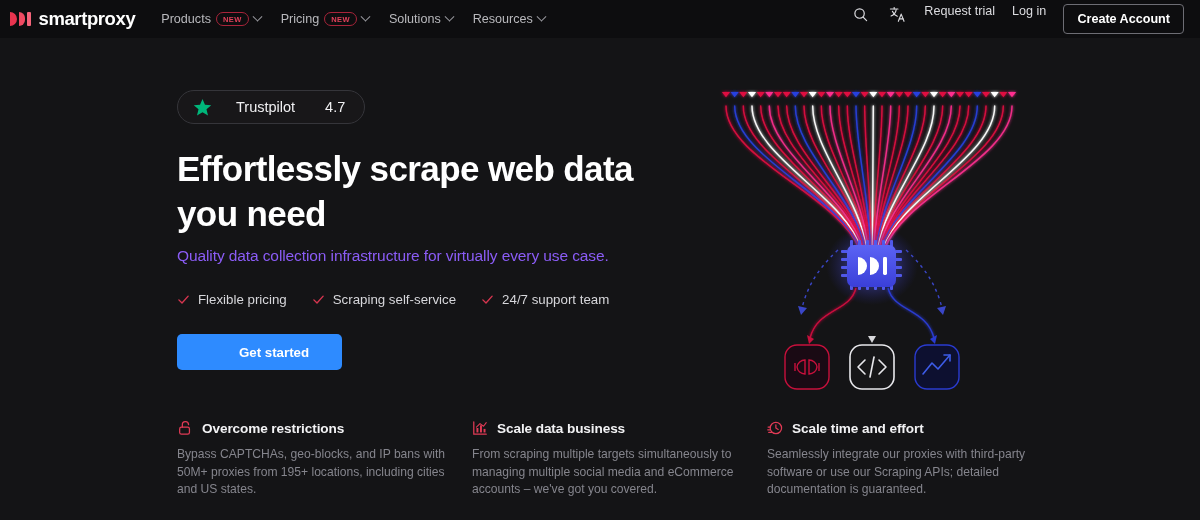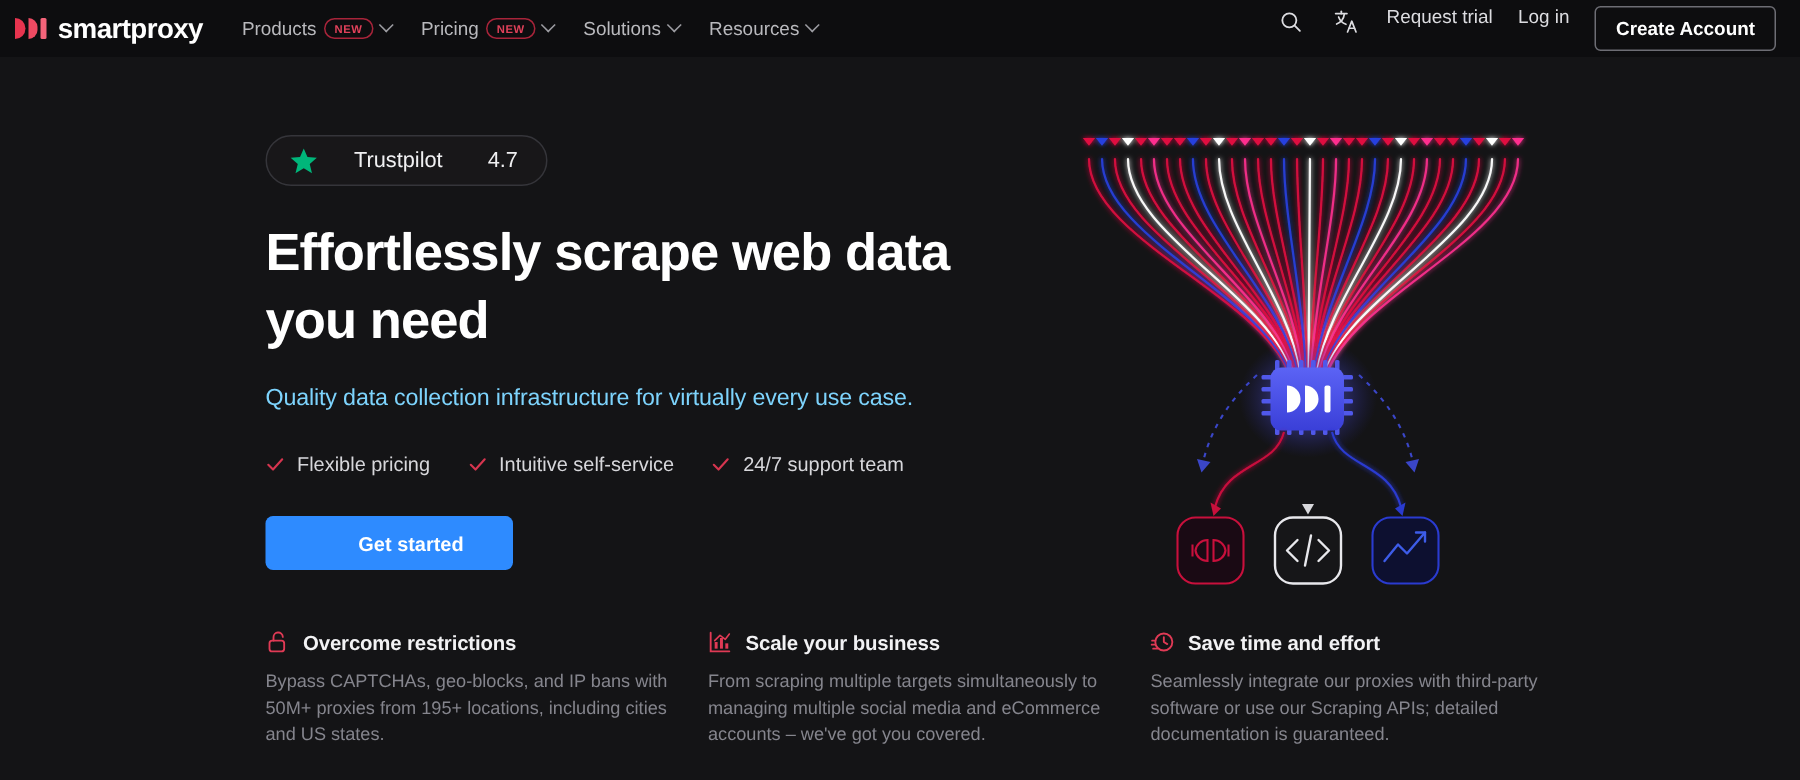--- a/index.html
+++ b/index.html
@@ -162,22 +162,22 @@
     margin-top: 22px;
     color: #ffffff;
     font-size: 35px;
     line-height: 45px;
     font-weight: bold;
     letter-spacing: -0.6px;
     max-width: 505px;
   }
 
   .subheadline {
-    margin-top: 21px;
-    color: #7dd3fc;
+    margin-top: 11px;
+    color: #8b5cf6;
     font-size: 15.5px;
     letter-spacing: -0.1px;
   }
 
   .features {
     margin-top: 27px;
     display: flex;
     align-items: center;
     gap: 25px;
   }
@@ -332,21 +332,21 @@
         <svg width="13" height="13" viewBox="0 0 14 14">
           <path d="M2 7.4 L5.4 10.8 L12 3.4" fill="none" stroke="#d6354f" stroke-width="1.5" stroke-linecap="round" stroke-linejoin="round"></path>
         </svg>
         <span>Flexible pricing</span>
       </div>
 
       <div class="feature">
         <svg width="13" height="13" viewBox="0 0 14 14">
           <path d="M2 7.4 L5.4 10.8 L12 3.4" fill="none" stroke="#d6354f" stroke-width="1.5" stroke-linecap="round" stroke-linejoin="round"></path>
         </svg>
-        <span>Intuitive self-service</span>
+        <span>Scraping self-service</span>
       </div>
 
       <div class="feature">
         <svg width="13" height="13" viewBox="0 0 14 14">
           <path d="M2 7.4 L5.4 10.8 L12 3.4" fill="none" stroke="#d6354f" stroke-width="1.5" stroke-linecap="round" stroke-linejoin="round"></path>
         </svg>
         <span>24/7 support team</span>
       </div>
     </div>
 
@@ -546,33 +546,33 @@
 
     <div class="card">
       <div class="card-head">
         <svg width="16" height="16" viewBox="0 0 18 18">
           <path d="M2 2 V16 H16" fill="none" stroke="#e03a55" stroke-width="1.4" stroke-linecap="round"></path>
           <rect x="5" y="9" width="2.2" height="5" fill="#e03a55"></rect>
           <rect x="9" y="6" width="2.2" height="8" fill="#e03a55"></rect>
           <rect x="13" y="10" width="2.2" height="4" fill="#e03a55"></rect>
           <polyline points="5,8 9,4 13,7 16,3" fill="none" stroke="#e03a55" stroke-width="1.2" stroke-linecap="round" stroke-linejoin="round"></polyline>
         </svg>
-        <span class="card-title">Scale your business</span>
+        <span class="card-title">Scale data business</span>
       </div>
       <div class="card-body">From scraping multiple targets simultaneously to managing multiple social media and eCommerce accounts – we've got you covered.</div>
     </div>
 
     <div class="card">
       <div class="card-head">
         <svg width="16" height="16" viewBox="0 0 18 18">
           <circle cx="10" cy="9" r="6.4" fill="none" stroke="#e03a55" stroke-width="1.4"></circle>
           <path d="M10 5.4 V9 L12.6 10.6" fill="none" stroke="#e03a55" stroke-width="1.4" stroke-linecap="round" stroke-linejoin="round"></path>
           <line x1="1.2" y1="8" x2="3.6" y2="8" stroke="#e03a55" stroke-width="1.4" stroke-linecap="round"></line>
           <line x1="0.8" y1="11" x2="3.6" y2="11" stroke="#e03a55" stroke-width="1.4" stroke-linecap="round"></line>
           <line x1="2" y1="14" x2="5" y2="14" stroke="#e03a55" stroke-width="1.4" stroke-linecap="round"></line>
         </svg>
-        <span class="card-title">Save time and effort</span>
+        <span class="card-title">Scale time and effort</span>
       </div>
       <div class="card-body">Seamlessly integrate our proxies with third-party software or use our Scraping APIs; detailed documentation is guaranteed.</div>
     </div>
   </div>
 
 </div>
 
 </body></html>

